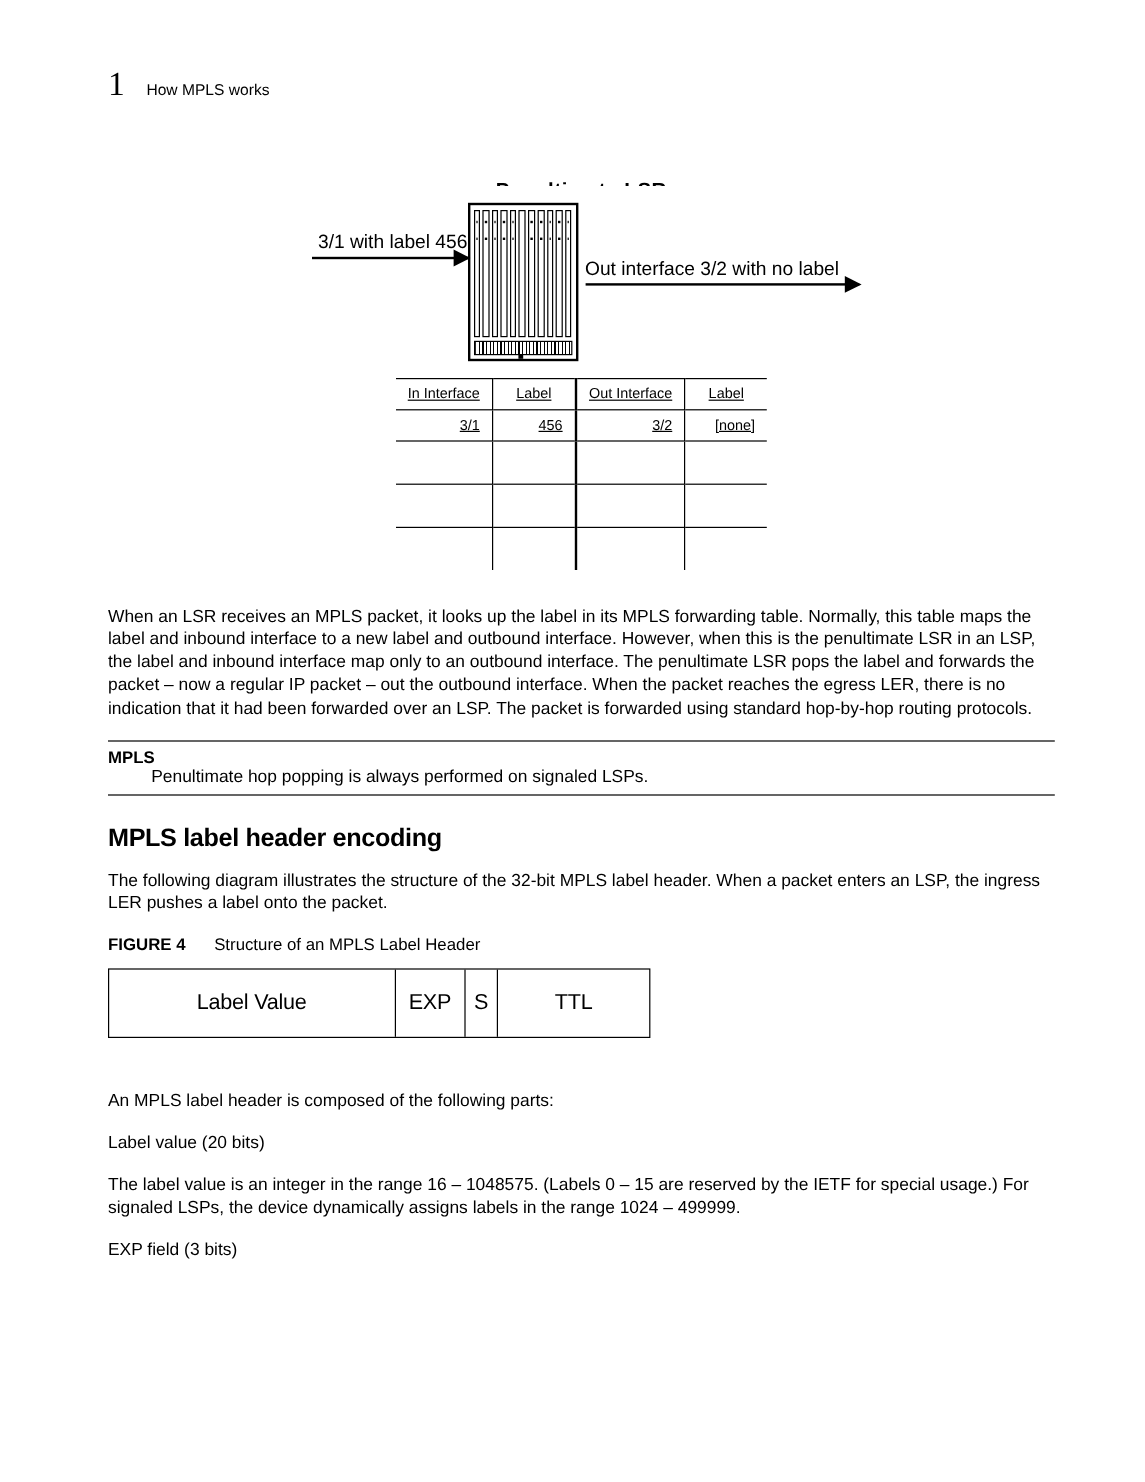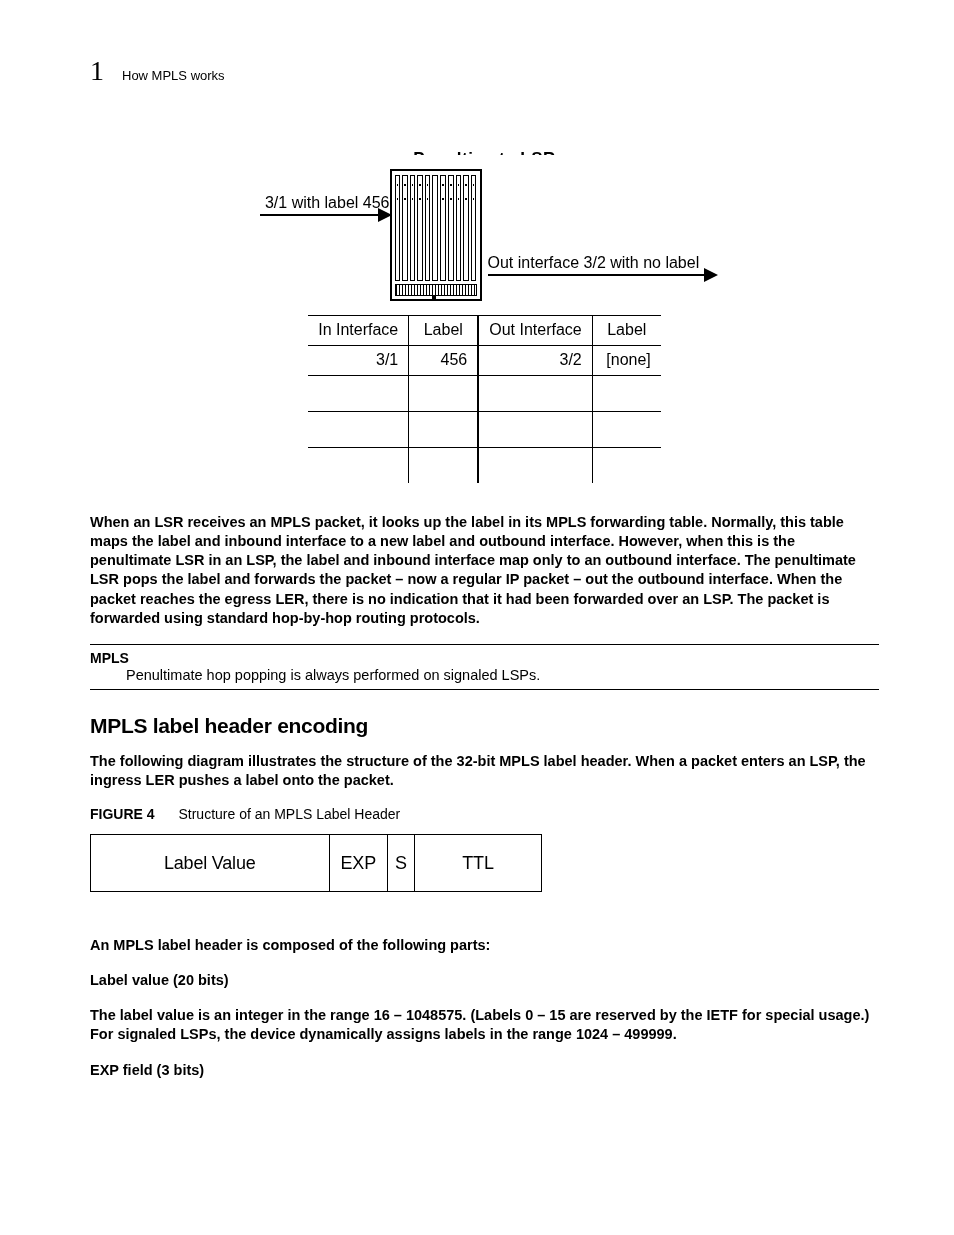--- a/index.html
+++ b/index.html
@@ -55,21 +55,21 @@
   }
   .arrow-in  { flex: 0 0 140px; }
   .arrow-out { flex: 1 1 auto; padding-left: 6px; }
   .arrow-in  .lbl,
   .arrow-out .lbl {
     font-size: 16px;
     margin-bottom: 2px;
   }
   .arrow-out .lbl { margin-bottom: 2px; }
   .arrow-in-wrap  { margin-top: 25px; text-align: right; }
-  .arrow-out-wrap { margin-top: 85px; }
+  .arrow-out-wrap { margin-top: 47px; }
 
   
   .rack {
     width: 92px;
     height: 132px;
     border: 2px solid #000;
     box-sizing: border-box;
     padding: 4px 3px 3px 3px;
     display: flex;
     flex-direction: column;
@@ -125,21 +125,22 @@
     top: -6px;
     border-left: 14px solid #000;
     border-top: 7px solid transparent;
     border-bottom: 7px solid transparent;
   }
 
   
   .fwd {
     margin: 14px auto 0 auto;
     border-collapse: collapse;
-    font-size: 16px;
+    font-size: 12px;
+    text-decoration: underline;
   }
   .fwd th, .fwd td {
     border-top: 1px solid #000;
     border-right: 1px solid #000;
     padding: 5px 10px 6px 10px;
     text-align: right;
     min-width: 48px;
   }
   .fwd th:first-child, .fwd td:first-child { border-left: none; }
   .fwd th:last-child , .fwd td:last-child  { border-right: none; }
@@ -147,21 +148,20 @@
   .fwd th.thick-r, .fwd td.thick-r { border-right-width: 2px; }
   .fwd tr.last td { border-bottom: none; }
   .fwd td.empty { height: 24px; }
 
   
   .para {
     font-size: 14.5px;
     line-height: 1.32;
     margin: 0 0 16px 0;
     padding: 0 8px 0 0;
-    font-weight: bold;
   }
   .notebox {
     border-top: 1px solid #000;
     border-bottom: 1px solid #000;
     padding: 5px 0 6px 0;
     margin: 0 0 24px 0;
   }
   .notebox .note-hd {
     font-weight: 700;
     font-size: 14px;

